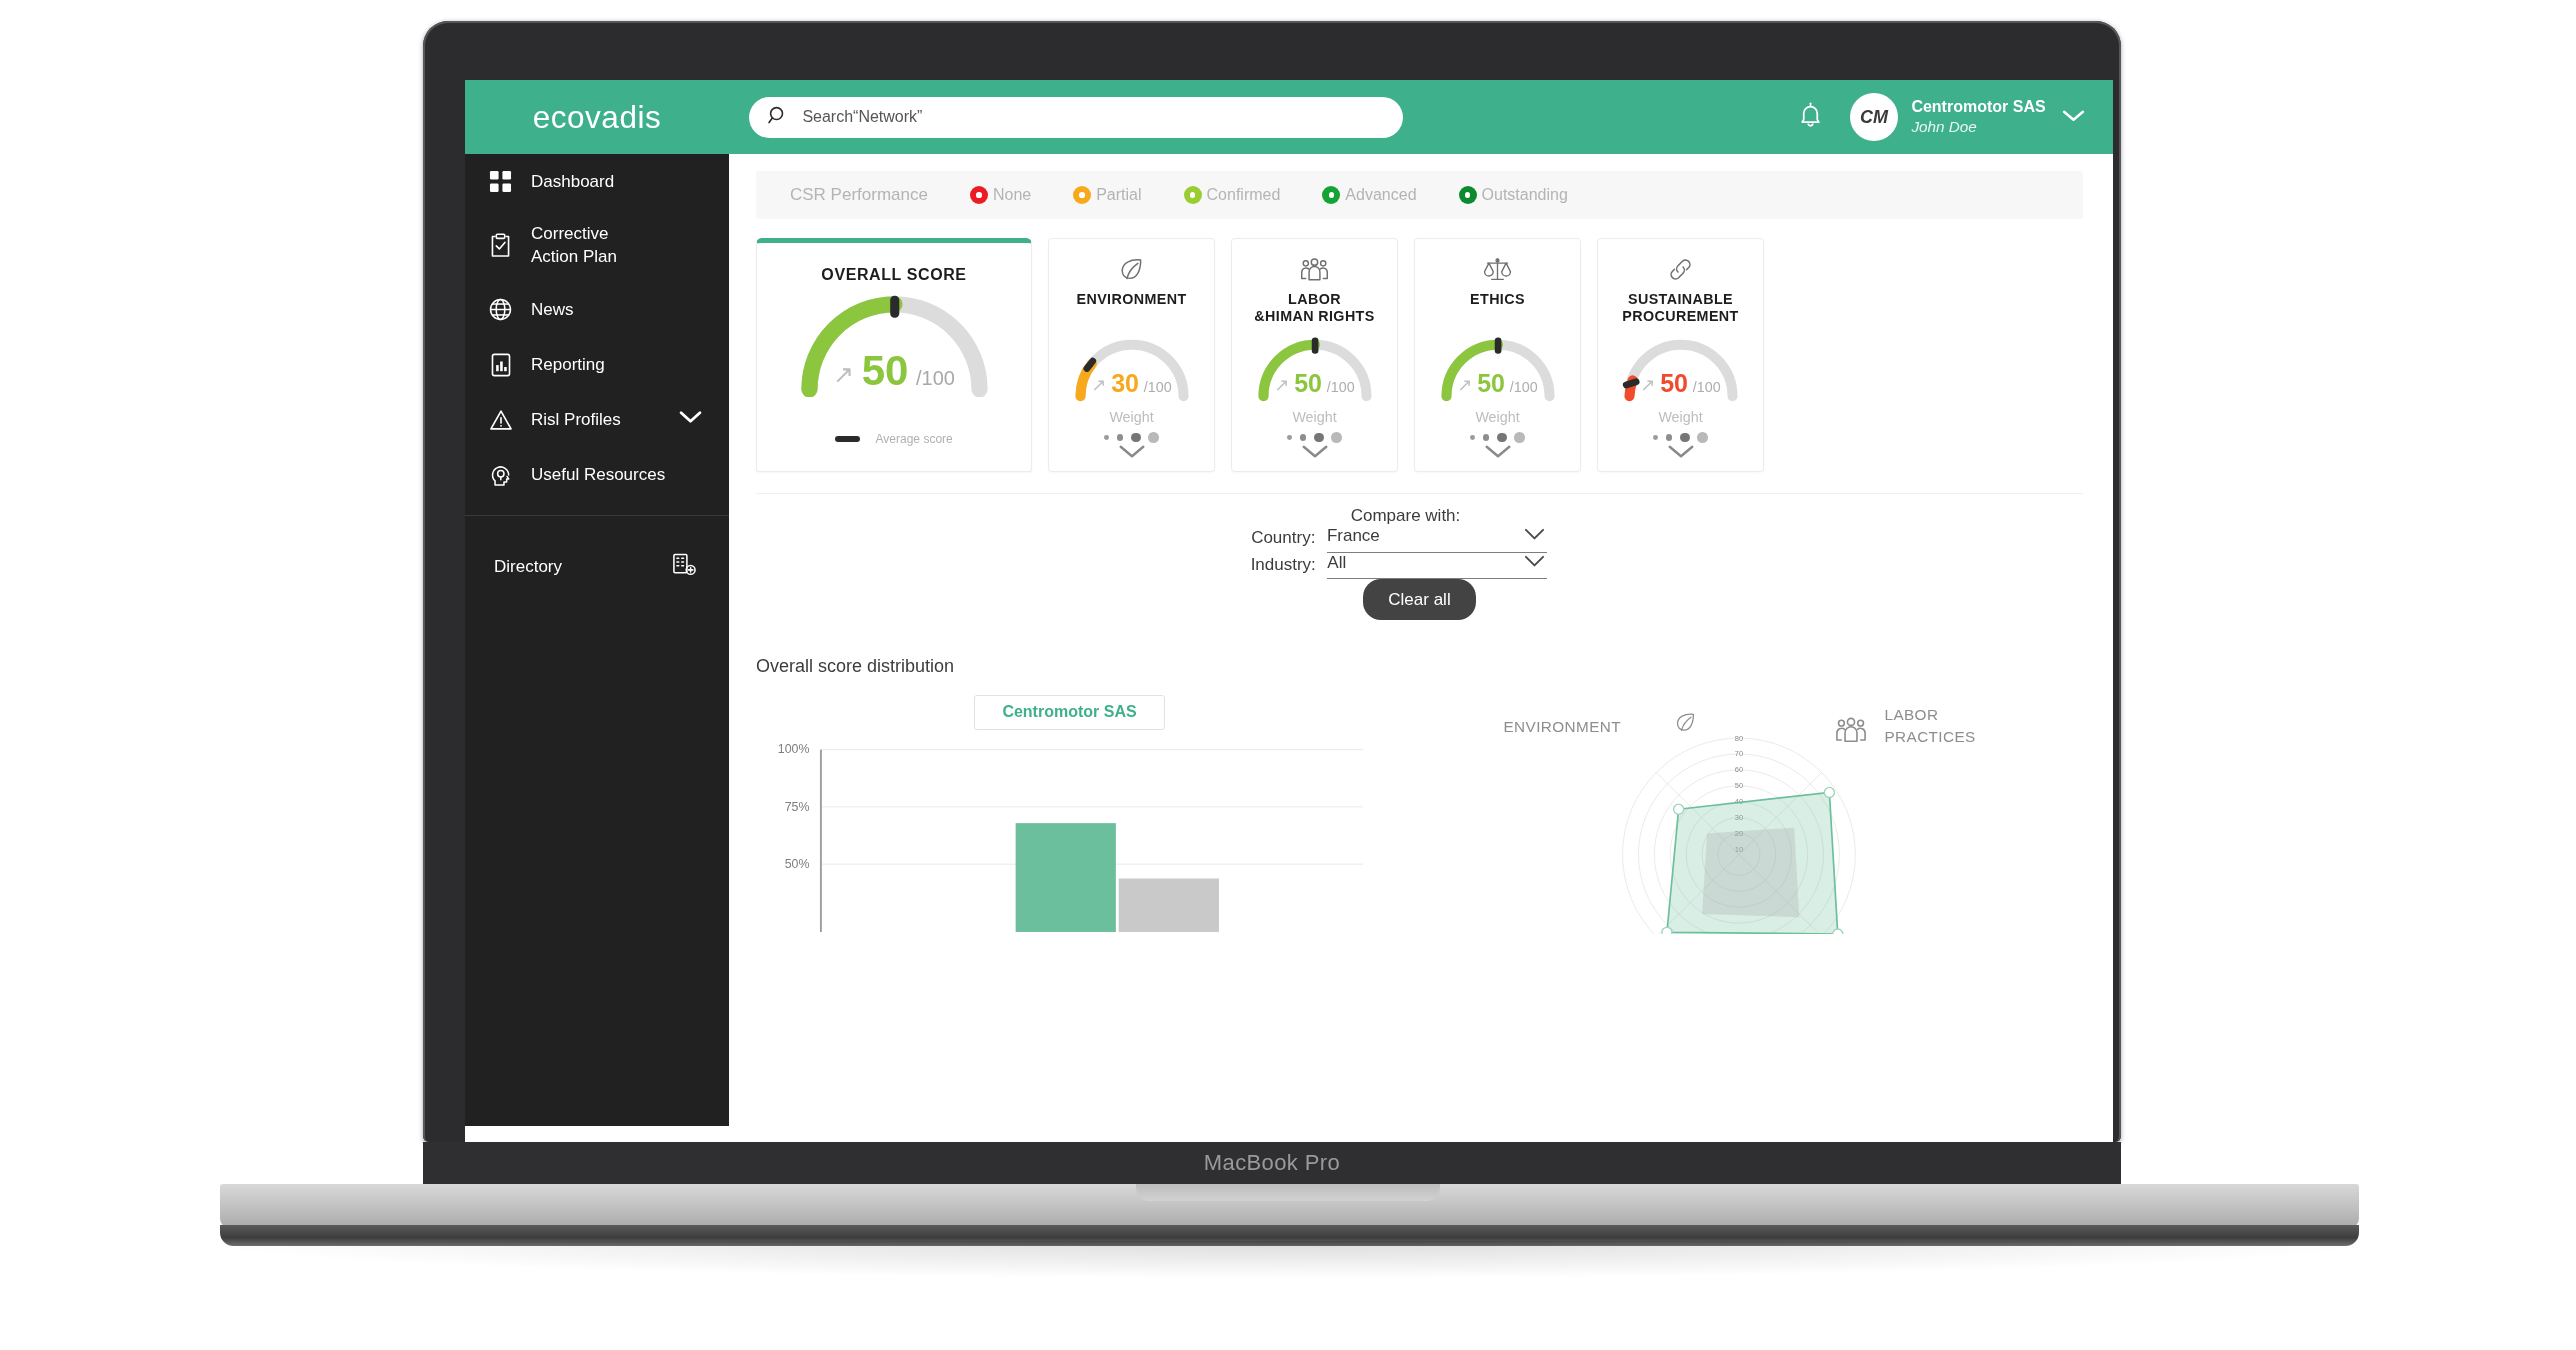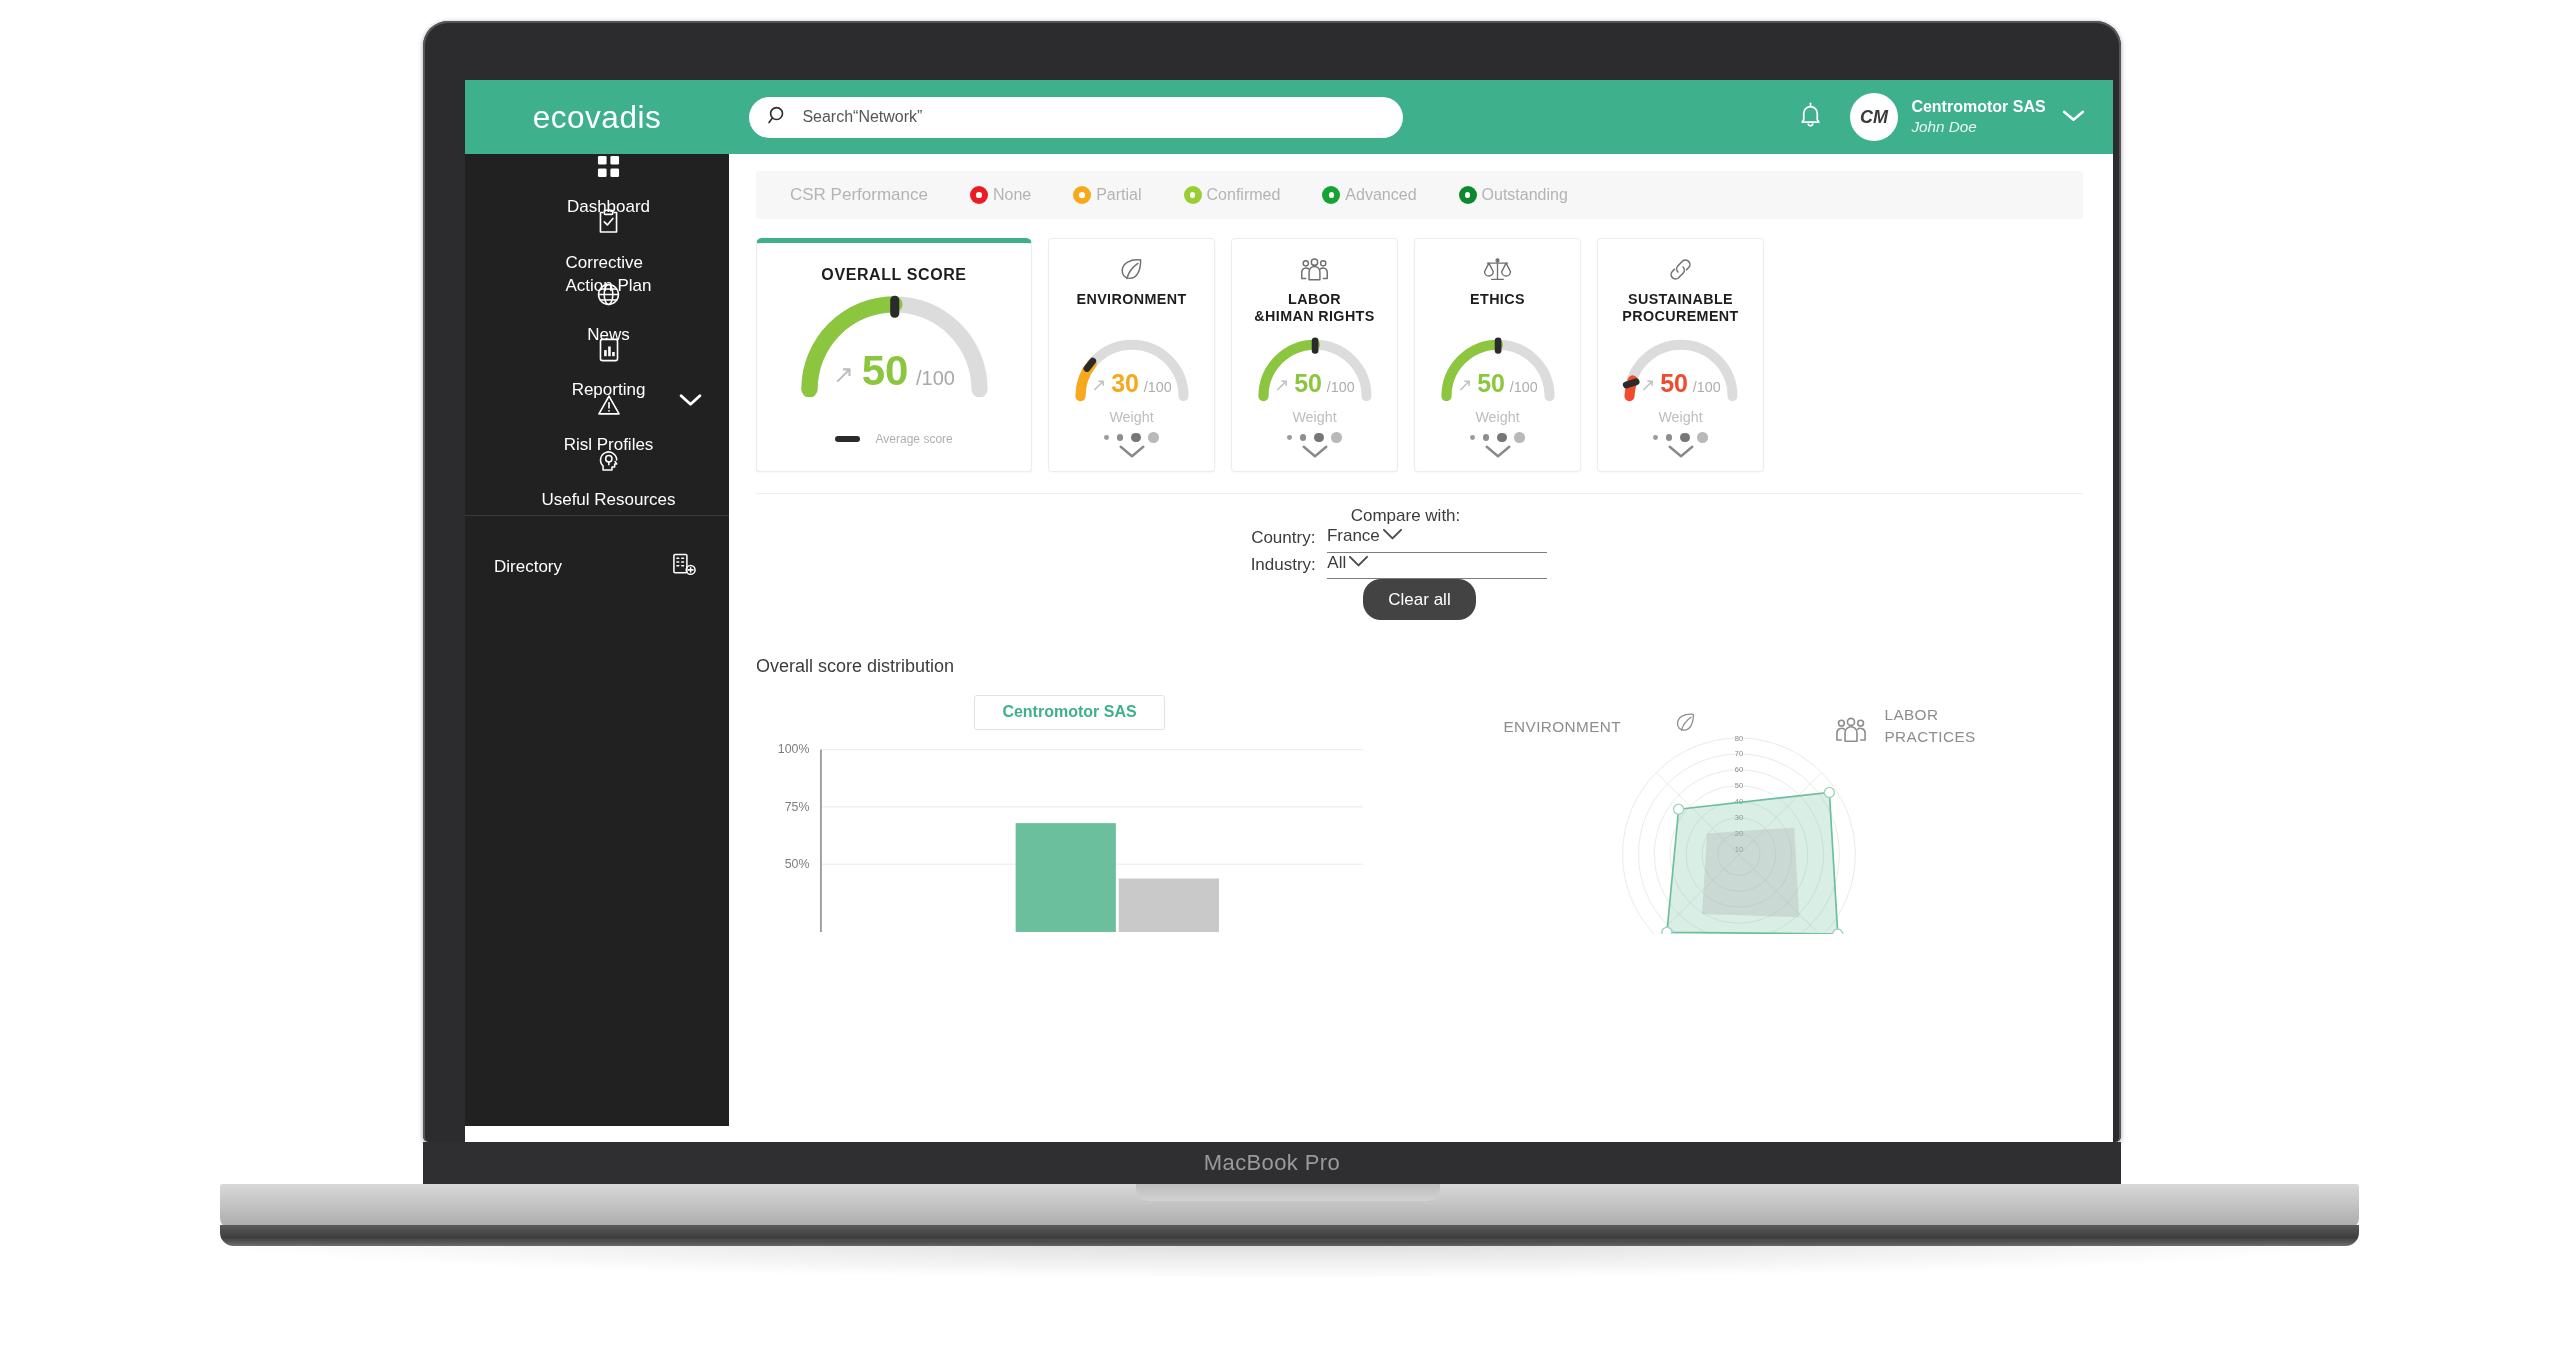--- a/index.html
+++ b/index.html
@@ -93,21 +93,21 @@
   #user-company{ color:#fff; font-size:16px; font-weight:bold; line-height:1.25; }
   #user-name{ color:#eaf7f1; font-size:15.3px; font-style:italic; line-height:1.25; }
 
   
   #sidebar{
     position:absolute; left:0; top:74px; width:264px; height:972px;
     background:#212121;
   }
   .nav-item{
     display:flex; align-items:center; height:55px; padding-left:23px; gap:18px;
-    color:#ffffff; font-size:17px; cursor:pointer; position:relative;flex-direction:column;
+    color:#ffffff; font-size:17px; cursor:pointer; position:relative;
   }
   .nav-item.active{ background:#3d3b39; color:#46b58f; }
   .nav-item .chev{ position:absolute; right:25px; }
   .nav-item.tall{ height:73px; align-items:center; }
   .nav-label-two{ line-height:1.33; }
   .nav-ico{ width:25px; height:25px; flex:0 0 25px; display:flex; align-items:center; justify-content:center; }
   #nav-divider{ height:1px; background:#3a3a3a; margin:13.4px 0 0 0; }
   #directory-row{
     display:flex; align-items:center; justify-content:space-between;
     padding:0 32px 0 29px; height:59px; margin-top:21px;
@@ -195,21 +195,21 @@
   
   #compare-section{
     margin-top:21px; border-top:1px solid #efefef;
     padding-top:12px; display:flex; align-items:center; gap:0;flex-direction:column;
   }
   #compare-label{ font-size:17px; color:#3c3c3c; margin-right:28px; }
   .filter-group{ display:flex; align-items:flex-end; gap:11.5px; margin-right:41px; }
   .filter-caption{ font-size:17px; color:#3c3c3c; padding-bottom:4.8px; }
   .select-box{
     width:220px; border-bottom:1.9px solid #7d7d7d; padding-bottom:5.7px;
-    display:flex; align-items:center; cursor:pointer;
+    display:flex; align-items:center; justify-content:space-between; cursor:pointer;
   }
   .select-value{ font-size:17px; color:#3c3c3c; }
   #clear-all-btn{
     background:#434343; color:#fff; font-size:17px;
     border:none; border-radius:18px; padding:10.5px 25px; cursor:pointer;
     font-family:"Liberation Sans", sans-serif;
   }
 
   
   #dist-title{ margin-top:36px; font-size:18px; color:#3c3c3c; }

